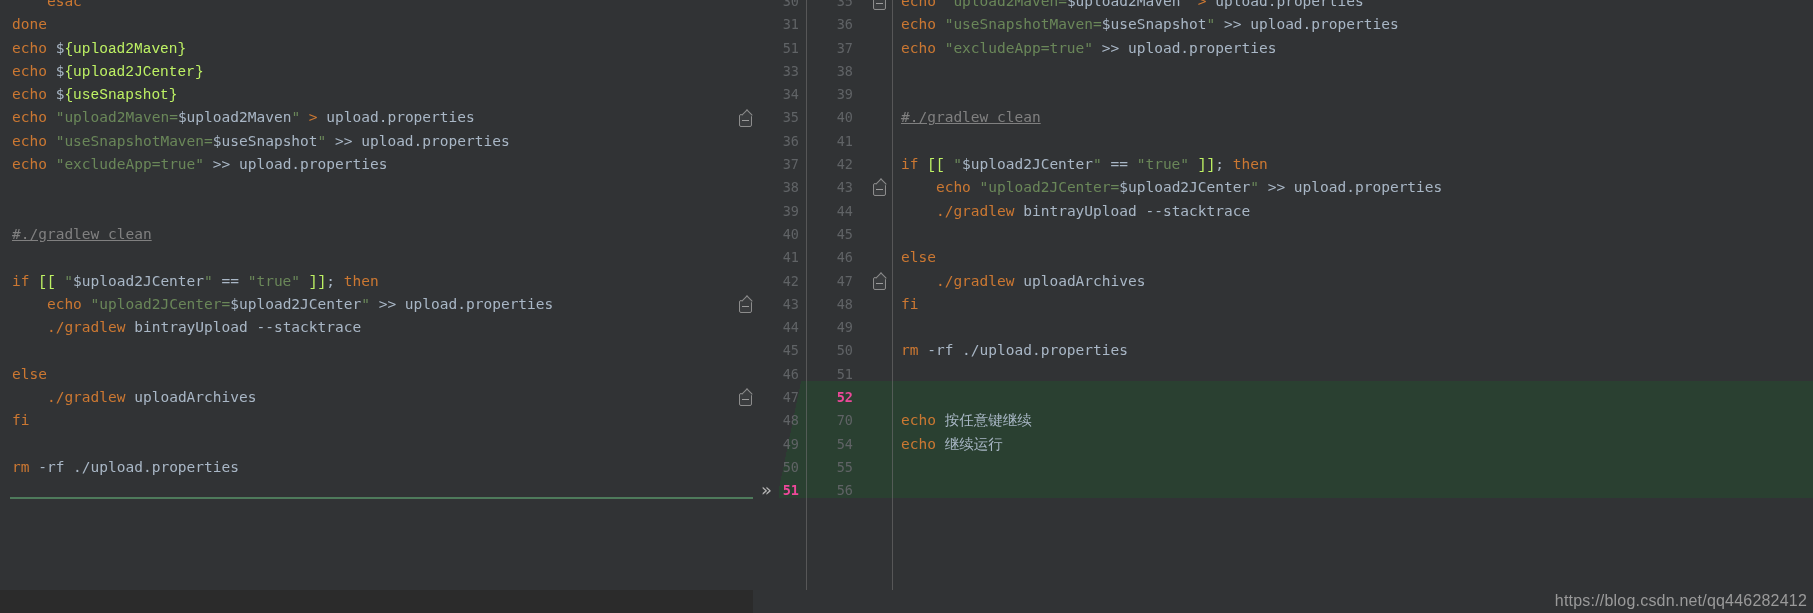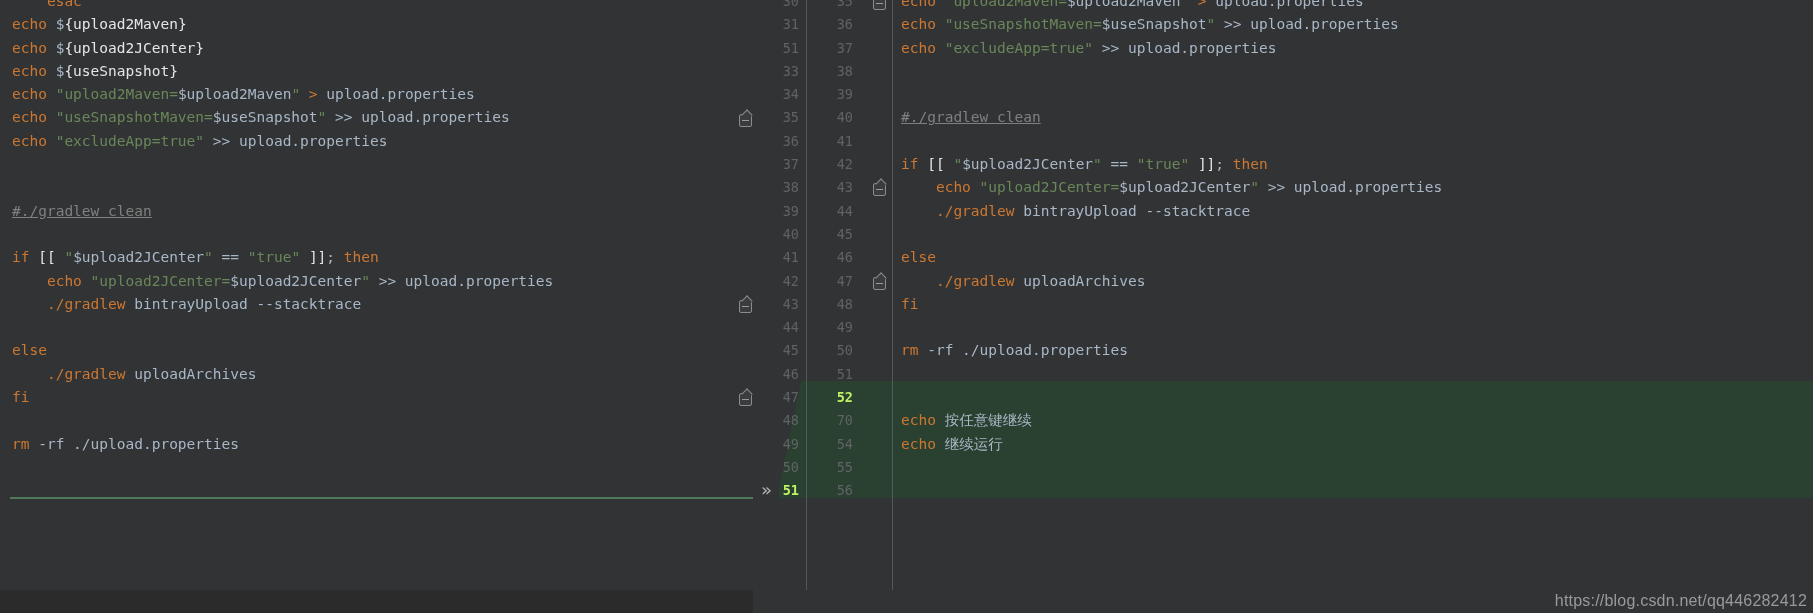--- a/index.html
+++ b/index.html
@@ -67,38 +67,38 @@
     letter-spacing: 0px;
   }
   #left-pane .code-area  { padding-left: 12px; }
   #right-pane .code-area { padding-left: 8px; }
 
   
   .kw   { color: #cc7832; }
   .plain{ color: #a9b7c6; }
   .str  { color: #6a8759; }
   .cmt  { color: #808080; text-decoration: underline; }
-  .brk  { color: #e5e5e5; }
+  .brk  { color: #bef264; font-family: Liberation Mono, monospace; }
 
   
   .lnum-col {
     position: absolute;
     top: -10px;
     width: 46px;
     text-align: right;
     font-size: 13.5px;
   }
   #lnum-old { left: 0px; }
   #lnum-new { left: 54px; }
   .lnum {
     height: 23.3px;
     line-height: 23.3px;
     color: #606366;
   }
-  .lnum.emph { color: #bef264; font-weight: bold; }
+  .lnum.emph { color: #ec4899; font-weight: bold; }
 
   
   #fold-strip {
     position: absolute;
     top: 0; left: 118px;
     width: 22px; height: 590px;
   }
   
   #fold-strip-left {
     position: absolute;
@@ -214,20 +214,21 @@
   .cjk { font-family: Liberation Serif, serif; }
 </style>
 </head>
 <body>
 
 <div id="root">
 
   <div id="left-pane" class="pane">
     <div class="code-area" id="left-code">
         <div class="row"><span class="plain">    </span><span class="kw">esac</span></div>
+        <div class="row"><span class="kw">done</span></div>
         <div class="row"><span class="kw">echo </span><span class="plain">$</span><span class="brk">{upload2Maven}</span></div>
         <div class="row"><span class="kw">echo </span><span class="plain">$</span><span class="brk">{upload2JCenter}</span></div>
         <div class="row"><span class="kw">echo </span><span class="plain">$</span><span class="brk">{useSnapshot}</span></div>
         <div class="row"><span class="kw">echo </span><span class="str">"upload2Maven=</span><span class="plain">$upload2Maven</span><span class="str">"</span><span class="plain"> </span><span class="kw">&gt;</span><span class="plain"> upload.properties</span></div>
         <div class="row"><span class="kw">echo </span><span class="str">"useSnapshotMaven=</span><span class="plain">$useSnapshot</span><span class="str">"</span><span class="plain"> &gt;&gt; upload.properties</span></div>
         <div class="row"><span class="kw">echo </span><span class="str">"excludeApp=true"</span><span class="plain"> &gt;&gt; upload.properties</span></div>
         <div class="row">&nbsp;</div>
         <div class="row">&nbsp;</div>
         <div class="row"><span class="cmt">#./gradlew clean</span></div>
         <div class="row">&nbsp;</div>

